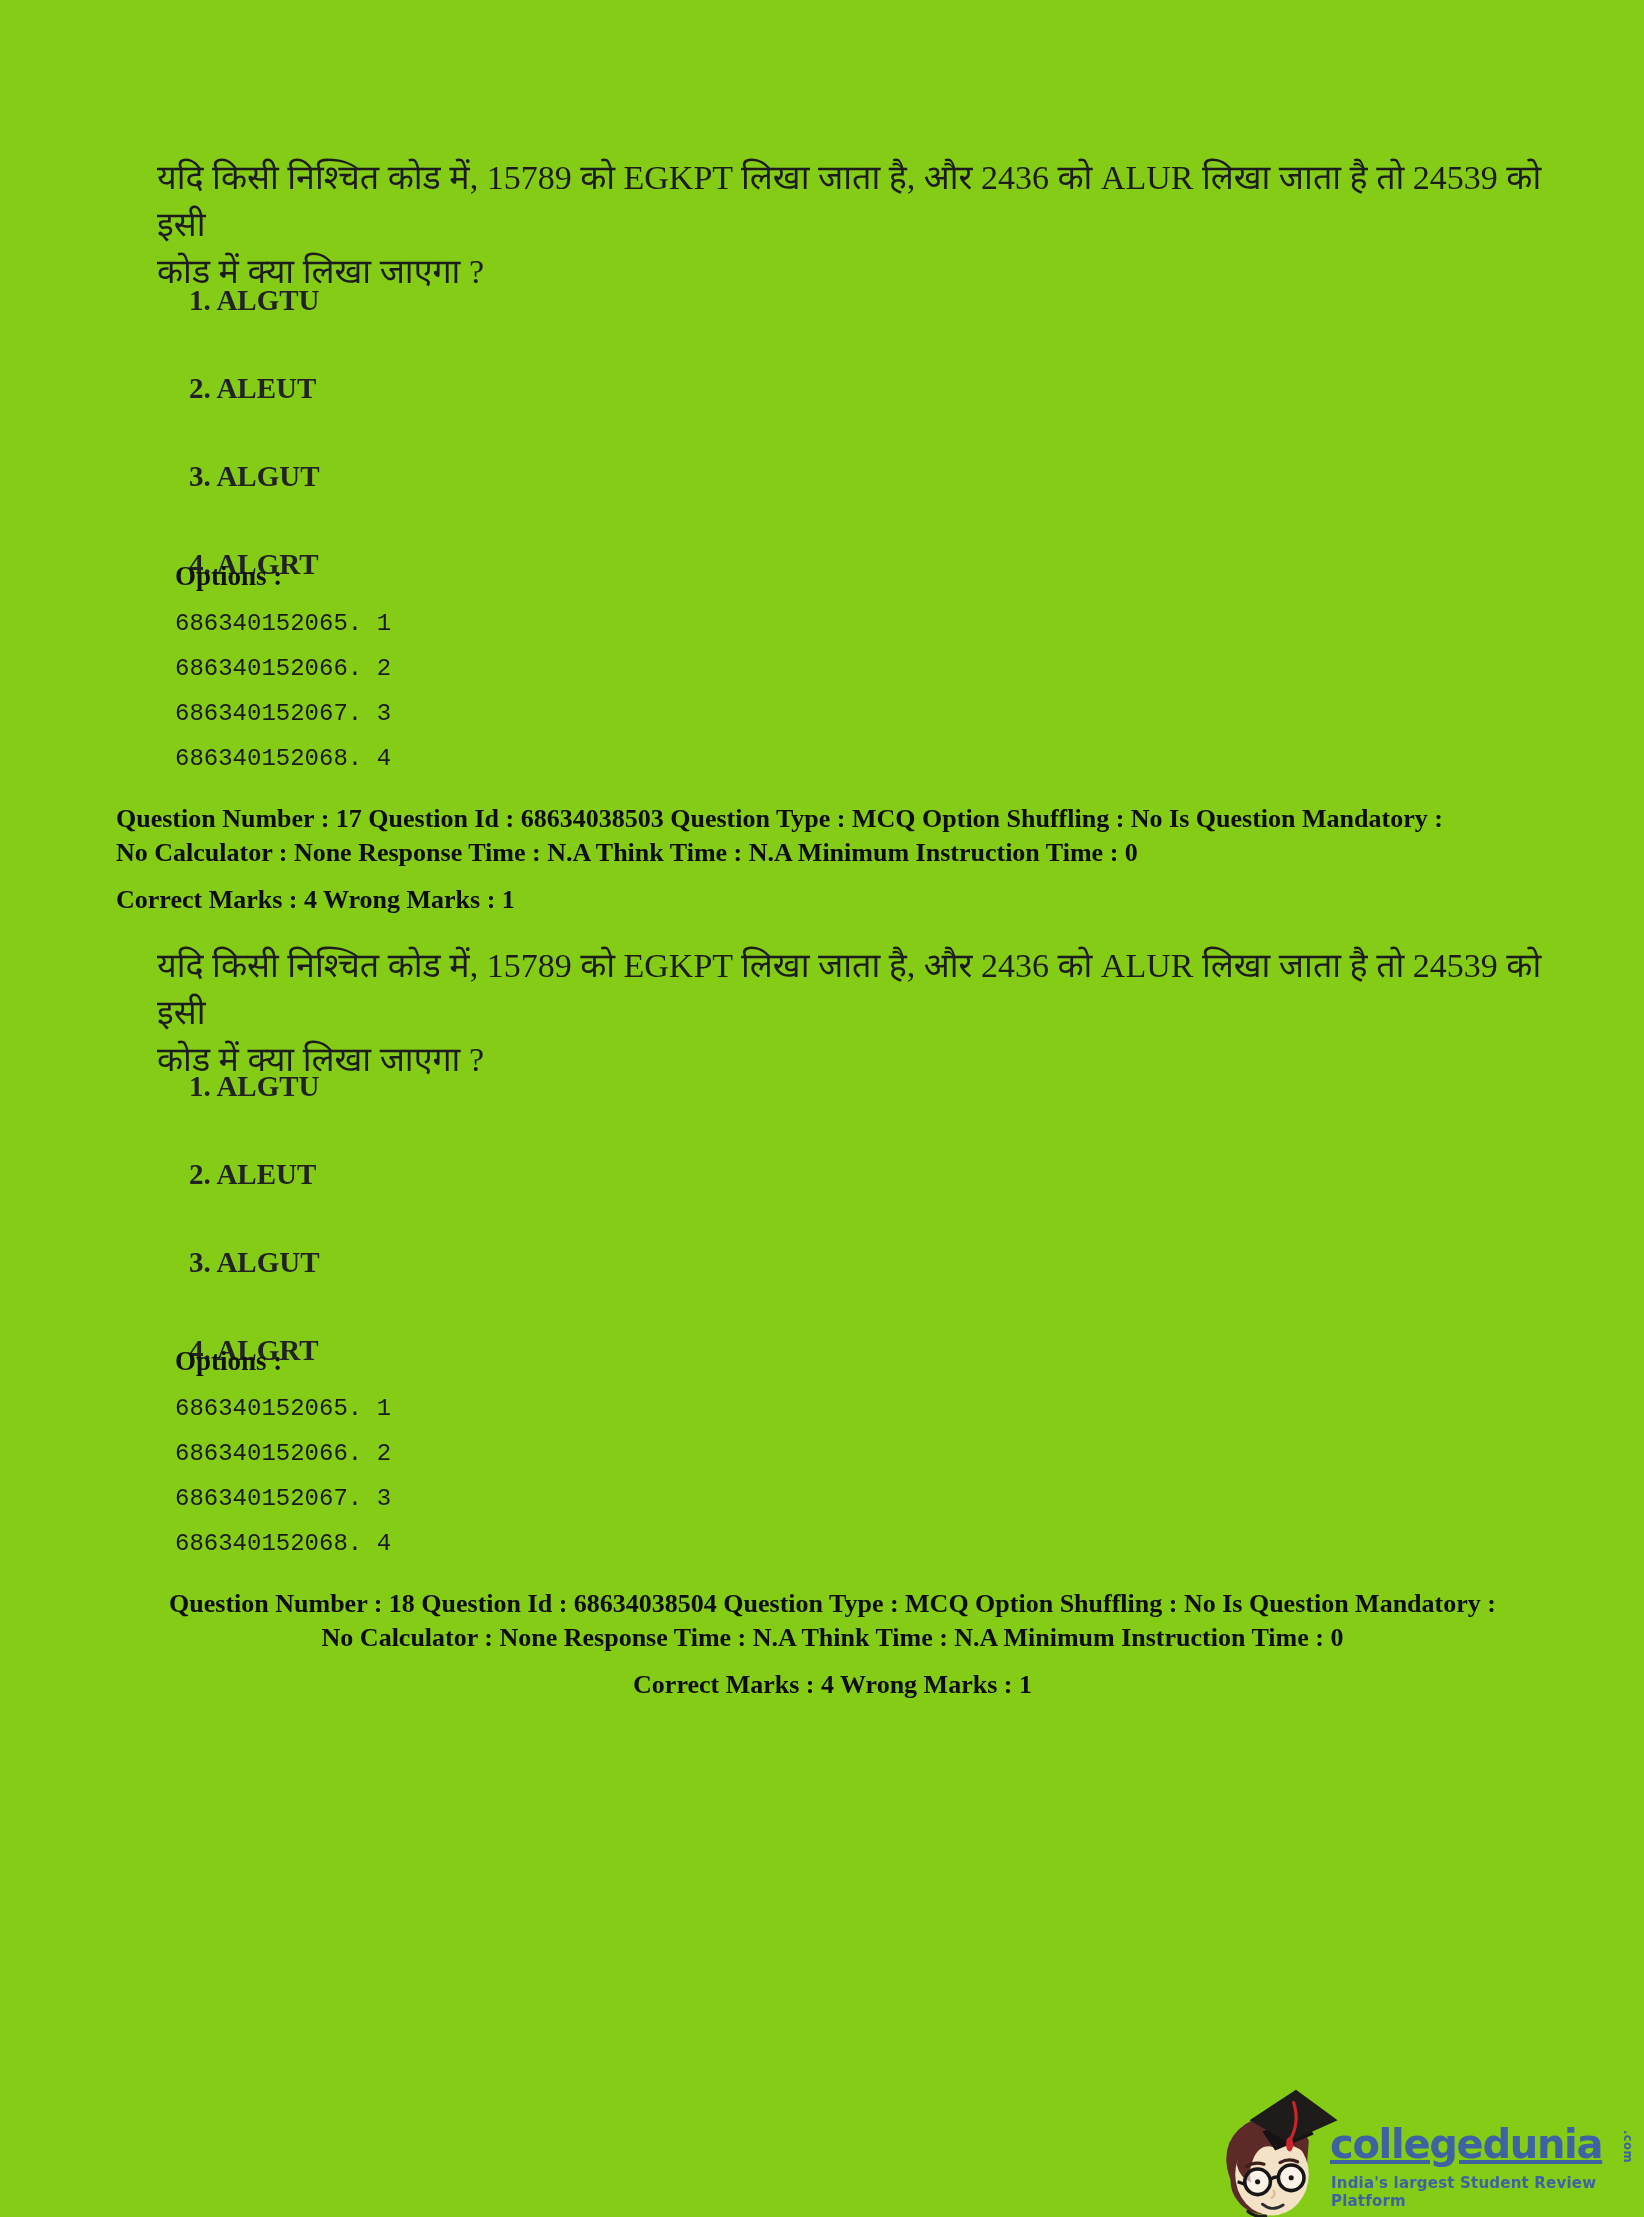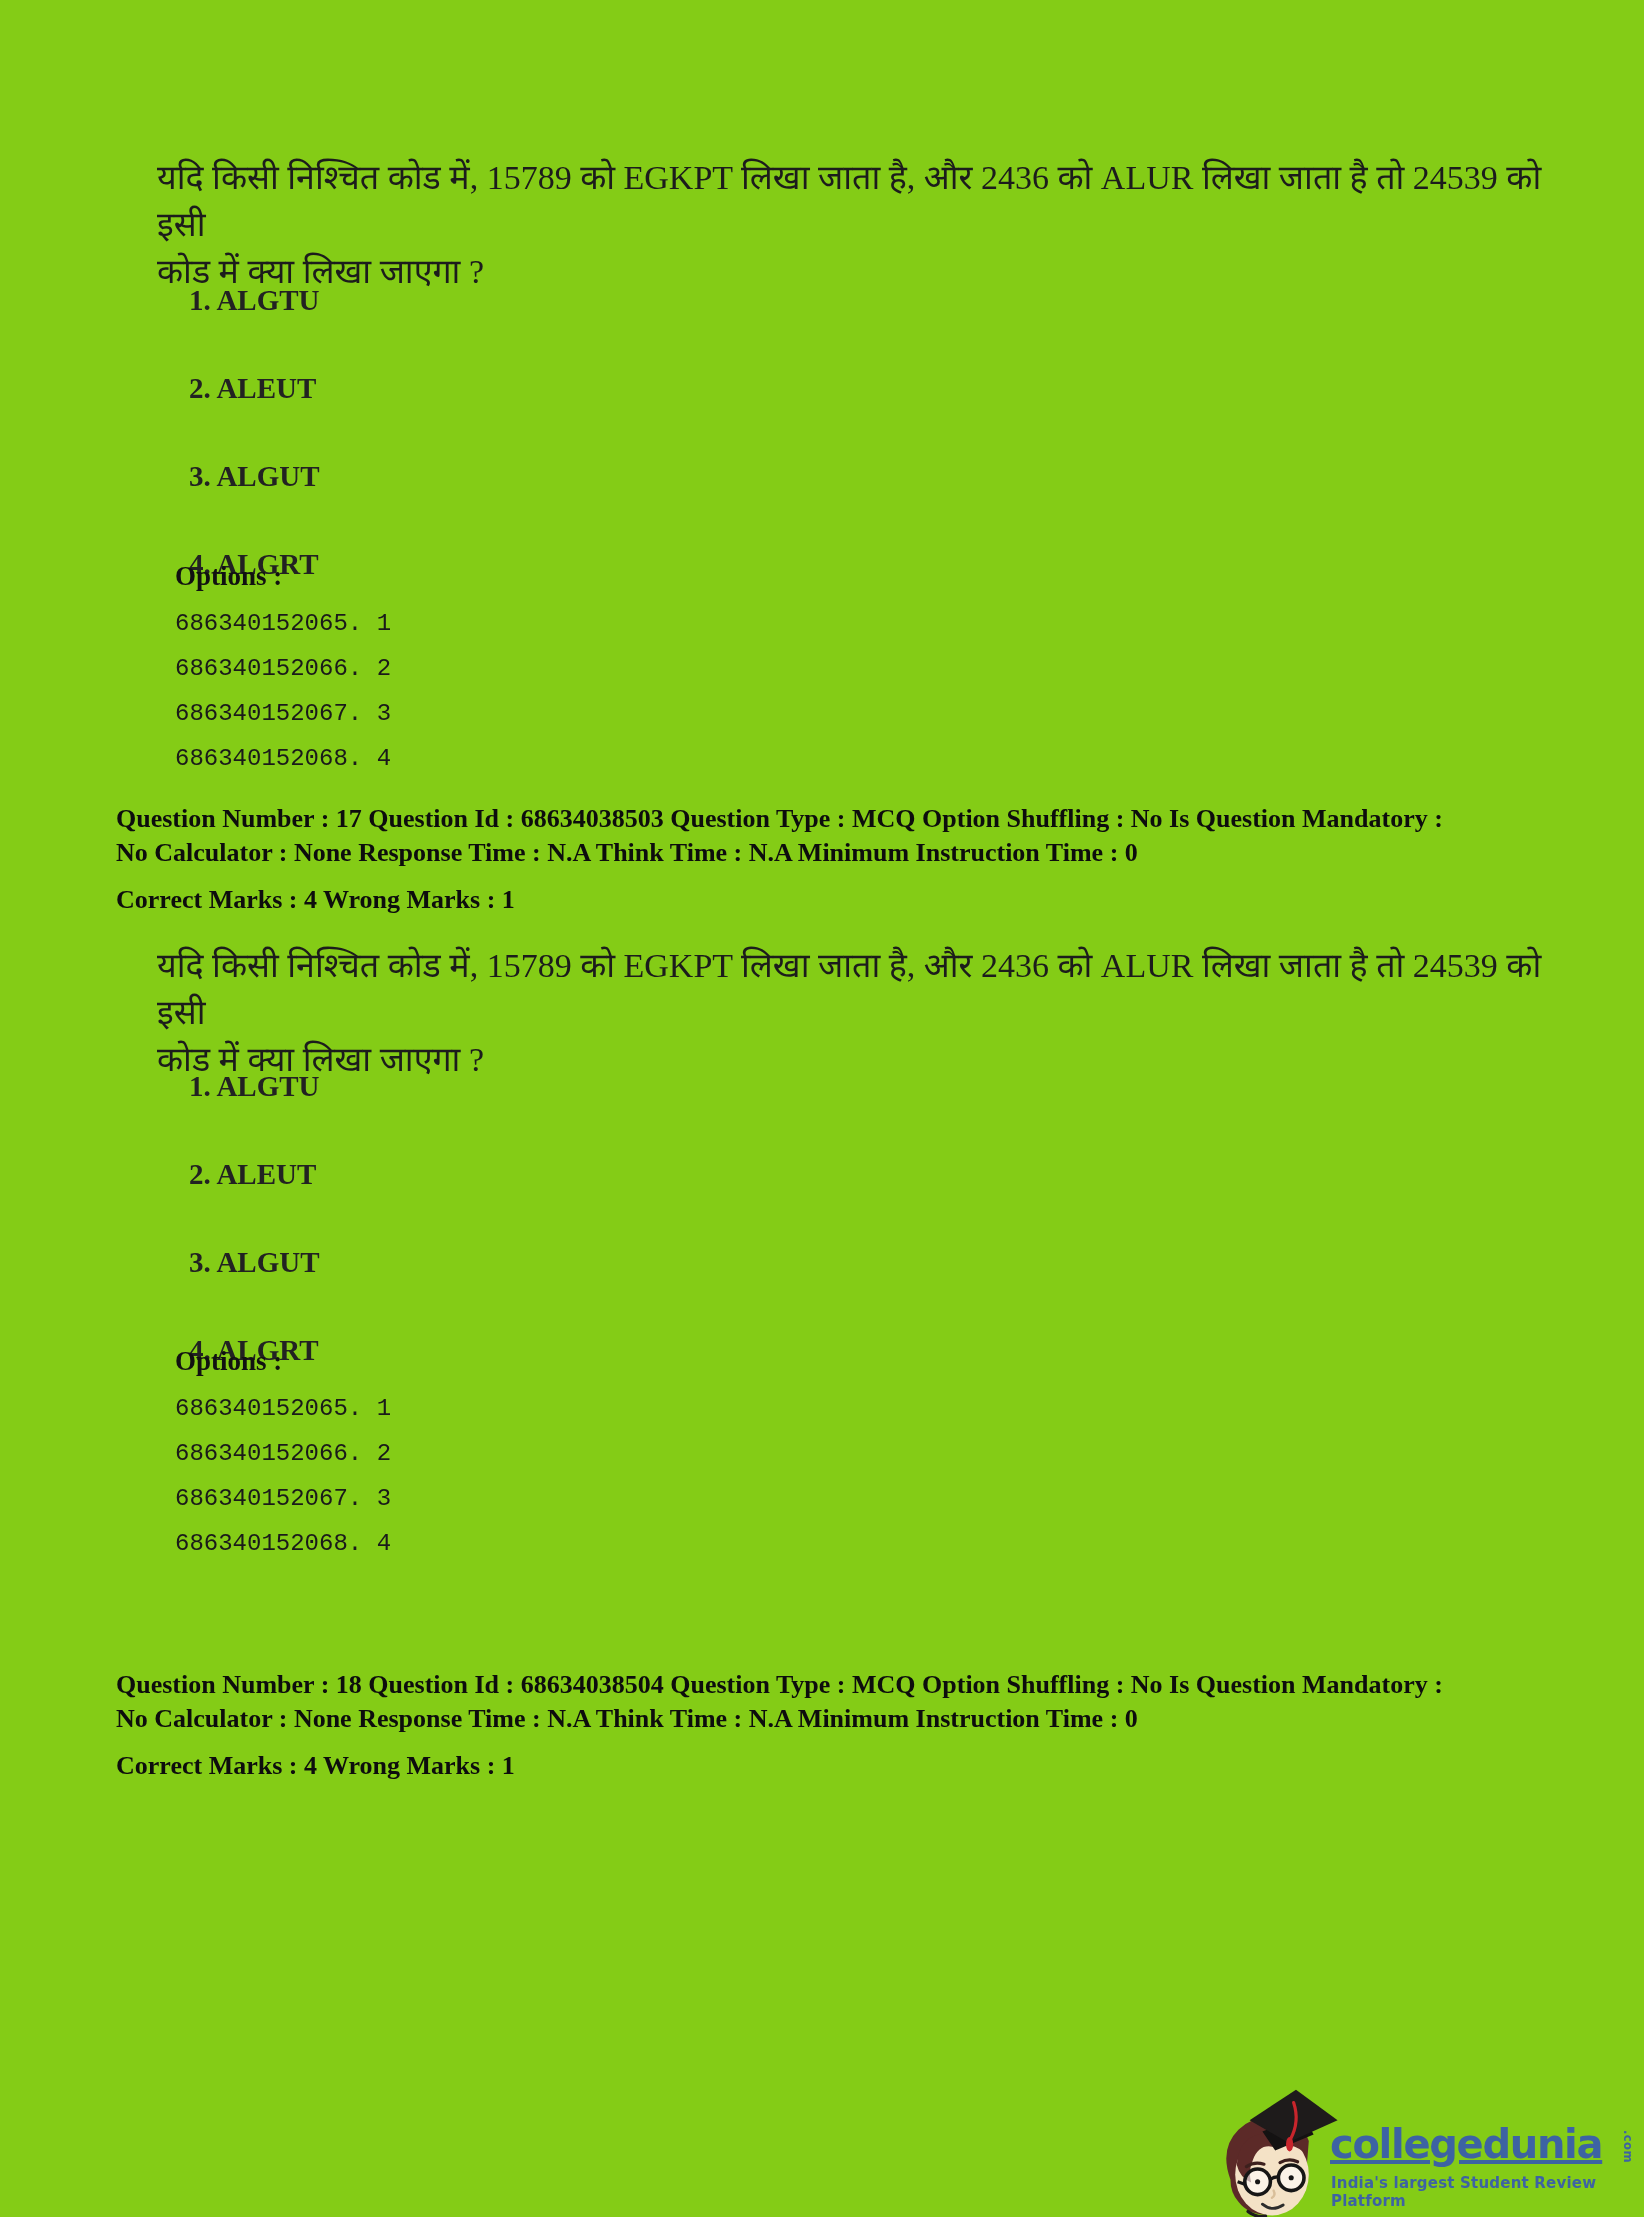--- a/index.html
+++ b/index.html
@@ -60,21 +60,21 @@
   .meta-block {
     position: absolute;
     left: 116px;
     width: 1433px;
     font-weight: bold;
     font-size: 26px;
     line-height: 34px;
     color: #0d0d0d;
   }
   .meta-17 { top: 802px; }
-  .meta-18 { top: 1668px; }
+  .meta-18 { top: 1587px; text-align: center; }
   .marks-line { margin-top: 13px; }
 
   .logo {
     position: absolute;
     left: 1214px;
     top: 2083px;
     width: 430px;
     height: 134px;
   }
   .mascot {

